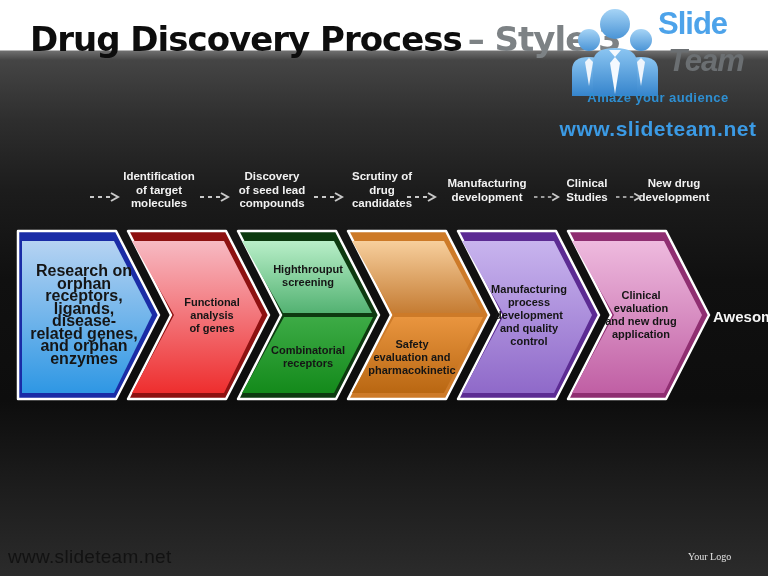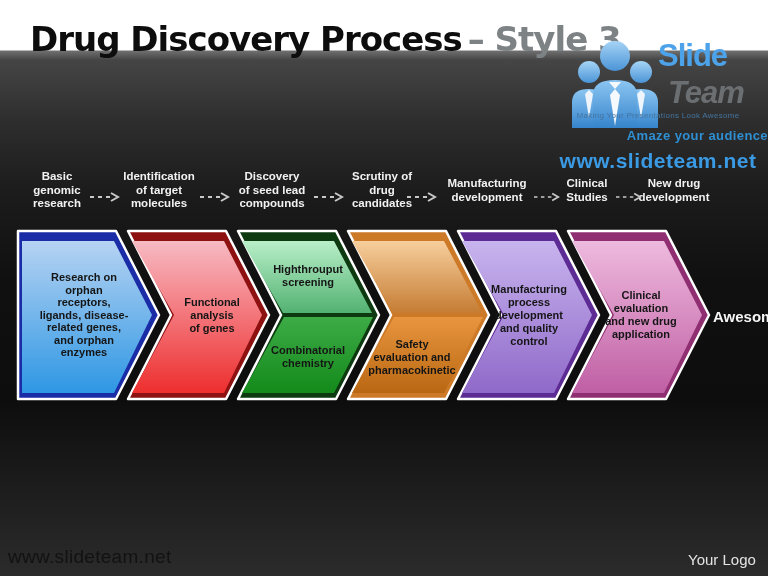--- a/index.html
+++ b/index.html
@@ -15,56 +15,56 @@
   }
   
   .title-band{position:absolute;left:0;top:0;width:768px;height:50px;z-index:1;}
   .page-title{
     position:absolute;left:18px;top:7px;margin:12px;white-space:nowrap;
     font-family:"DejaVu Sans","Liberation Sans",sans-serif;
     font-size:34px;font-weight:800;letter-spacing:-1px;color:#0d0d0d;z-index:2;text-align:center;
   }
   .title-suffix{color:#7d8285;font-weight:700;margin-left:6px;}
   
-  .logo{position:absolute;left:548px;top:0;width:220px;height:150px;z-index:5;margin-top:32px;}
+  .logo{position:absolute;left:548px;top:0;width:220px;height:150px;z-index:5;}
   .people-icon{position:absolute;left:14px;top:4px;width:106px;height:92px;}
   .brand{position:absolute;left:110px;top:8px;width:106px;line-height:1;}
   .brand-slide{font-size:31px;font-weight:800;color:#4da3ea;letter-spacing:-1px;}
   .brand-team{font-size:31px;font-weight:800;color:#6b6f72;letter-spacing:-1px;margin-top:6px;margin-left:10px;font-style:italic;}
   .logo-tagline{position:absolute;left:2px;top:79px;width:216px;text-align:center;
     font-size:8px;color:#44749f;letter-spacing:.3px;}
   .promo1,.promo2{position:absolute;left:0;width:220px;text-align:center;
     font-size:13px;font-weight:700;color:#2e8fd2;letter-spacing:.4px;}
-  .promo1{top:96px;text-align:right;} .promo2{top:104px;}
+  .promo1{top:90px;} .promo2{top:104px;}
   .promo-url{position:absolute;left:0;top:117px;width:220px;text-align:center;
     font-size:21px;font-weight:700;color:#3b9ae4;letter-spacing:.5px;cursor:pointer;}
   
   .proc-label{
     position:absolute;top:190px;transform:translate(-50%,-50%);
     color:#f2f2f2;font-size:11.5px;font-weight:700;line-height:13.5px;
     text-align:center;white-space:pre-line;z-index:2;
   }
   .dash-arrow{position:absolute;top:192px;width:30px;height:10px;z-index:2;}
   
   .chev-svg{position:absolute;left:0;top:0;width:768px;height:576px;z-index:2;}
   .chev-outer{stroke:#ffffff;stroke-width:2.5;stroke-linejoin:round;}
   .chevron-label{
     position:absolute;transform:translate(-50%,-50%);
     color:#151515;font-size:11px;font-weight:700;line-height:13px;
     text-align:center;white-space:pre-line;z-index:3;width:130px;
   }
-  .chevron-label.small{font-size:11px;line-height:12.5px;width:118px;}
+  .chevron-label.small{font-size:16px;line-height:12.5px;width:118px;}
   .launch-label{
     position:absolute;left:713px;top:316px;transform:translateY(-50%);
     color:#f5f5f5;font-size:15px;font-weight:700;z-index:3;
   }
   
   .footer-site{position:absolute;left:8px;top:546px;font-size:19px;color:#121212;
     letter-spacing:.3px;z-index:3;cursor:pointer;}
-  .your-logo{position:absolute;left:688px;top:551px;font-size:15px;color:#e3e3e3;z-index:3;}
+  .your-logo{position:absolute;left:688px;top:551px;font-size:10px;color:#e3e3e3;z-index:3;font-family:Liberation Serif, serif;}
 </style>
 </head>
 <body>
 
 <div class="slide">
 
   <div class="title-band"></div>
   <h1 class="page-title"><span>Drug Discovery Process</span><span class="title-suffix">– Style 3</span></h1>
 
   <div class="logo">
@@ -93,28 +93,24 @@
         <circle cx="53" cy="20" r="15" fill="url(#ph)"></circle>
         <path d="M31 92 v-33 q0-15 22-15 q22 0 22 15 v33 z" fill="url(#pg)"></path>
         <polygon points="47,46 59,46 53,53" fill="#f4f9fe"></polygon>
         <polygon points="53,53 48,59 53,90 58,59" fill="#f4f9fe"></polygon>
       </g>
     </svg>
     <div class="brand">
       <div class="brand-slide">Slide</div>
       <div class="brand-team">Team</div>
     </div>
-    <div class="logo-tagline">Making Your Presentations Look Awesome</div>
     <div class="promo1">Amaze your audience</div>
     <div class="promo-url">www.slideteam.net</div>
   </div>
 
-  <div class="proc-label" style="left:57px">Basic
-genomic
-research</div>
   <div class="proc-label" style="left:159px">Identification
 of target
 molecules</div>
   <div class="proc-label" style="left:382px">Scrutiny of
 drug
 candidates</div>
   <div class="proc-label" style="left:272px">Discovery
 of seed lead
 compounds</div>
   <div class="proc-label" style="left:487px">Manufacturing
@@ -229,21 +225,21 @@
 ligands, disease-
 related genes,
 and orphan
 enzymes</div>
   <div class="chevron-label" style="left:212px;top:315px">Functional
 analysis
 of genes</div>
   <div class="chevron-label" style="left:308px;top:276px">Highthrouput
 screening</div>
   <div class="chevron-label" style="left:308px;top:357px">Combinatorial
-chemistry</div>
+receptors</div>
   <div class="chevron-label" style="left:412px;top:357px">Safety
 evaluation and
 pharmacokinetic</div>
   <div class="chevron-label" style="left:529px;top:315px">Manufacturing
 process
 development
 and quality
 control</div>
   <div class="chevron-label" style="left:641px;top:315px">Clinical
 evaluation

